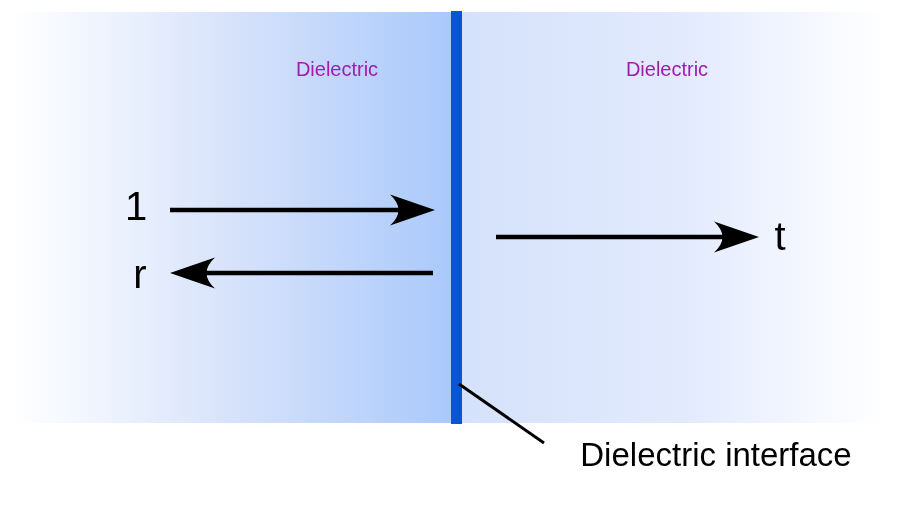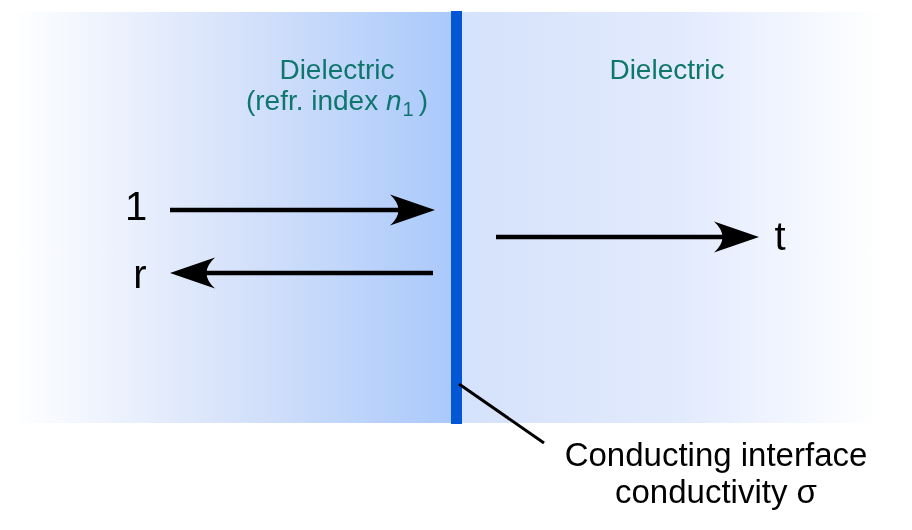--- a/index.html
+++ b/index.html
@@ -36,23 +36,23 @@
     top: 0;
     width: 912px;
     height: 530px;
     pointer-events: none;
   }
   .region-label {
     position: absolute;
     top: 54px;
     transform: translateX(-50%);
     text-align: center;
-    font-size: 28px;
+    font-size: 20px;
     line-height: 31px;
-    color: #0f766e;
+    color: #a21caf;
     white-space: nowrap;
   }
   .region-label .sym {
     font-style: italic;
   }
   .region-label .sub {
     font-size: 0.72em;
     position: relative;
     top: 0.28em;
     margin-left: 1px;
@@ -104,33 +104,27 @@
     <g>
       <line x1="496" y1="237" x2="724" y2="237" stroke-width="4.5" stroke="#000000"></line>
       <path d="M759 237 L714 221.5 Q731 237 714 252.5 Z" fill="#000000"></path>
     </g>
 
     <line x1="459" y1="384" x2="544" y2="443" stroke-width="3" stroke="#000000"></line>
   </svg>
 
   <div class="region-label" style="left:337px;">
     <div>Dielectric</div>
-    <div>
-      <span>(refr. index </span><span class="sym">n</span><span class="sub">1</span><span class="close-paren">)</span>
-    </div>
   </div>
 
   <div class="region-label" style="left:667px;">
     <div>Dielectric</div>
   </div>
 
   <div class="beam-label" style="left:136px; top:206px;">1</div>
   <div class="beam-label" style="left:140px; top:274px;">r</div>
   <div class="beam-label" style="left:780px; top:236px;">t</div>
 
   <div class="caption" style="left:716px;">
-    <div>Conducting interface</div>
-    <div>
-      <span>conductivity </span><span>σ</span>
-    </div>
+    <div>Dielectric interface</div>
   </div>
 
 </div>
 
 </body></html>

